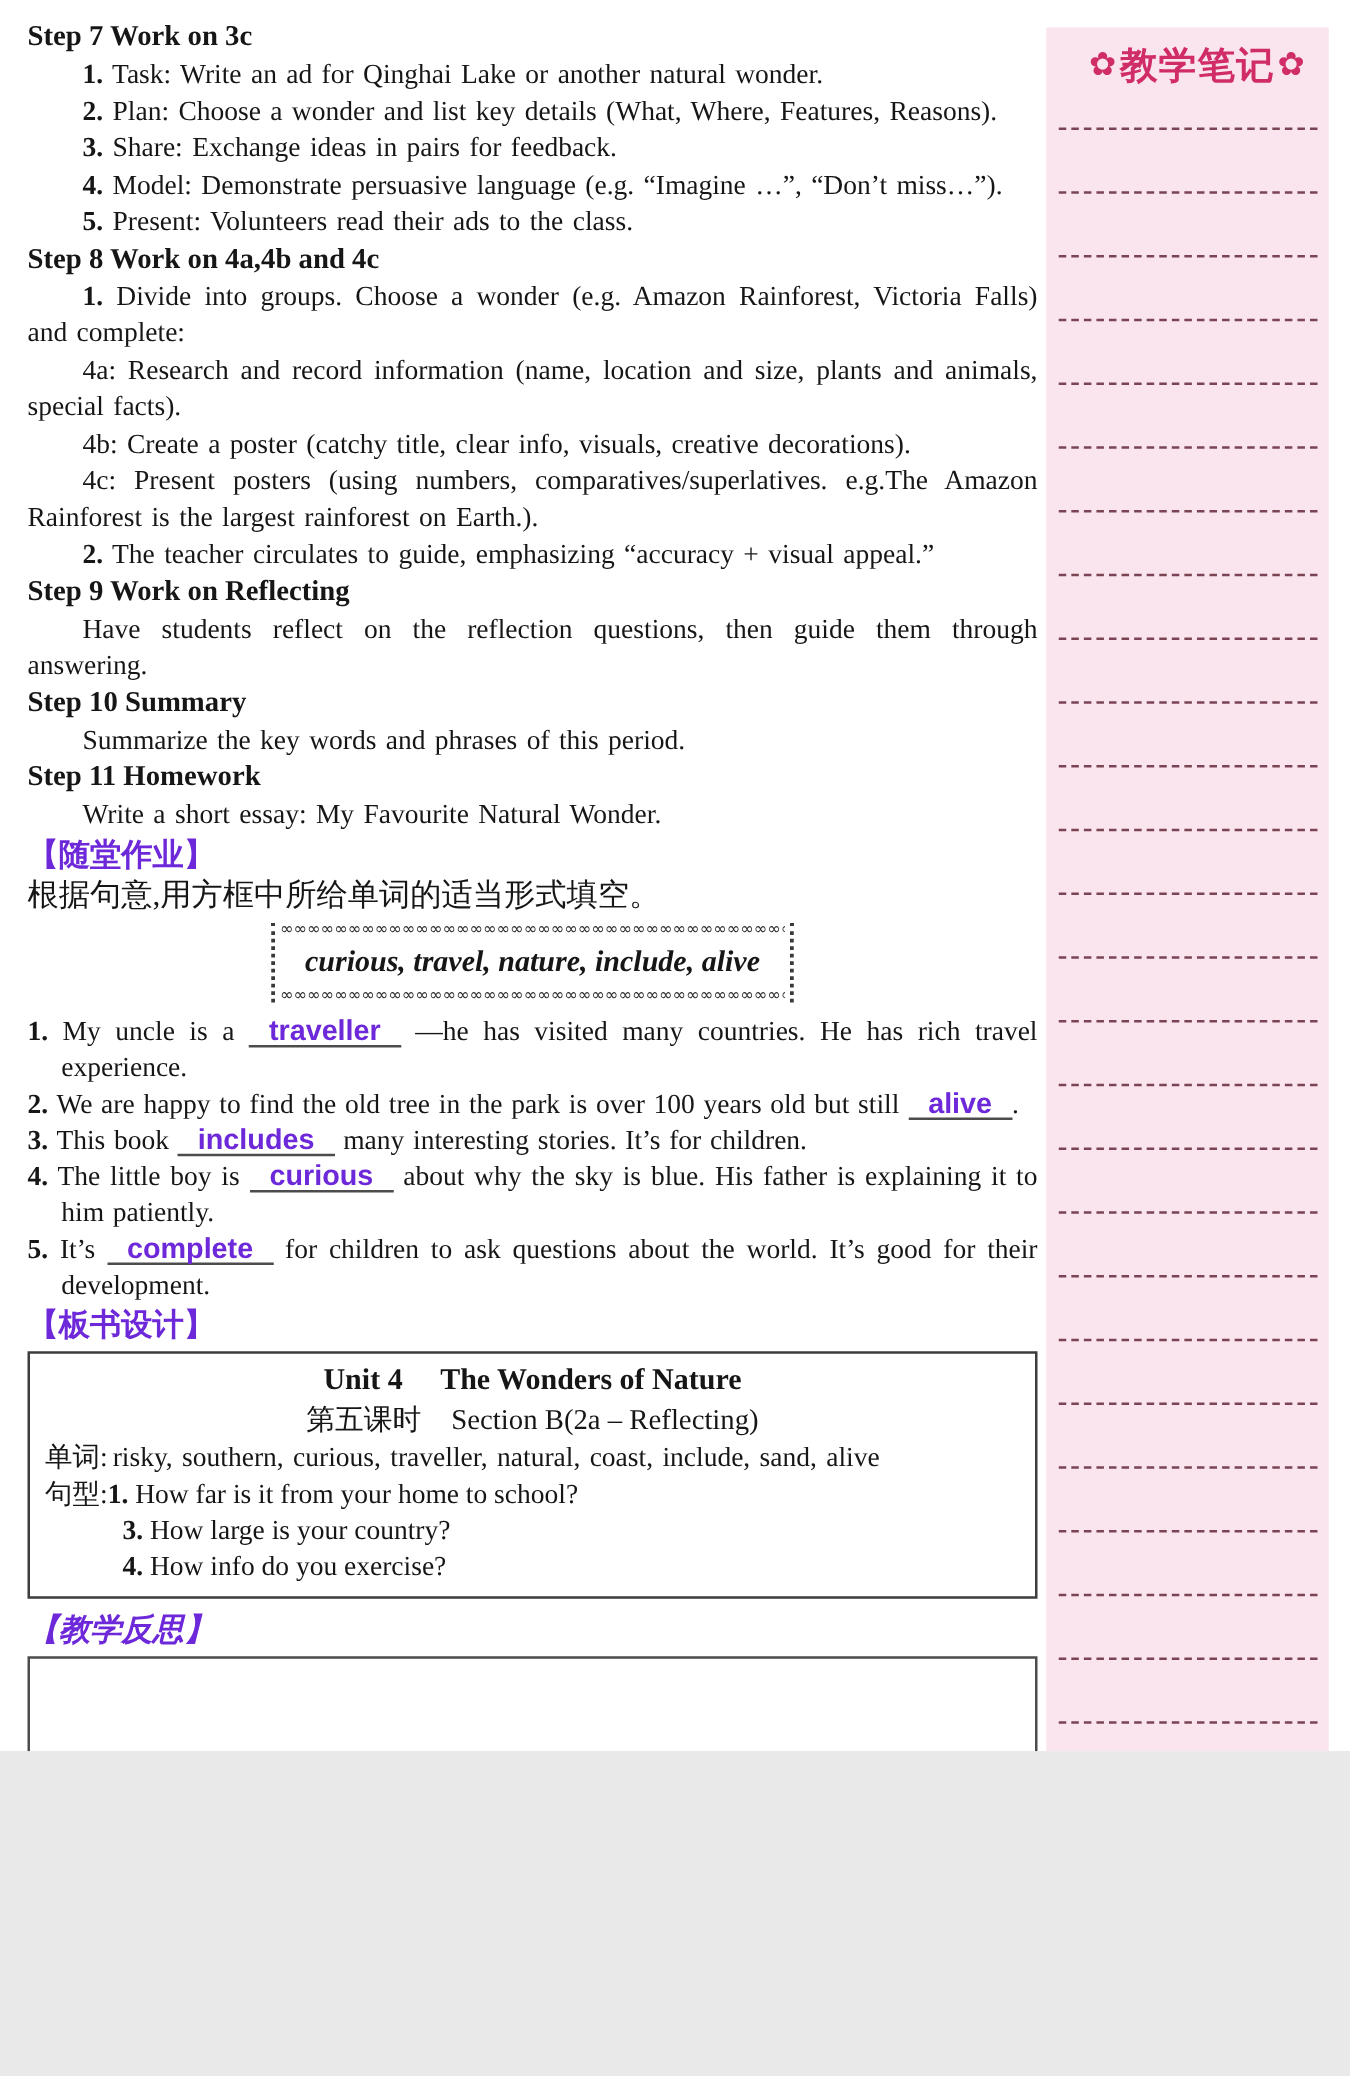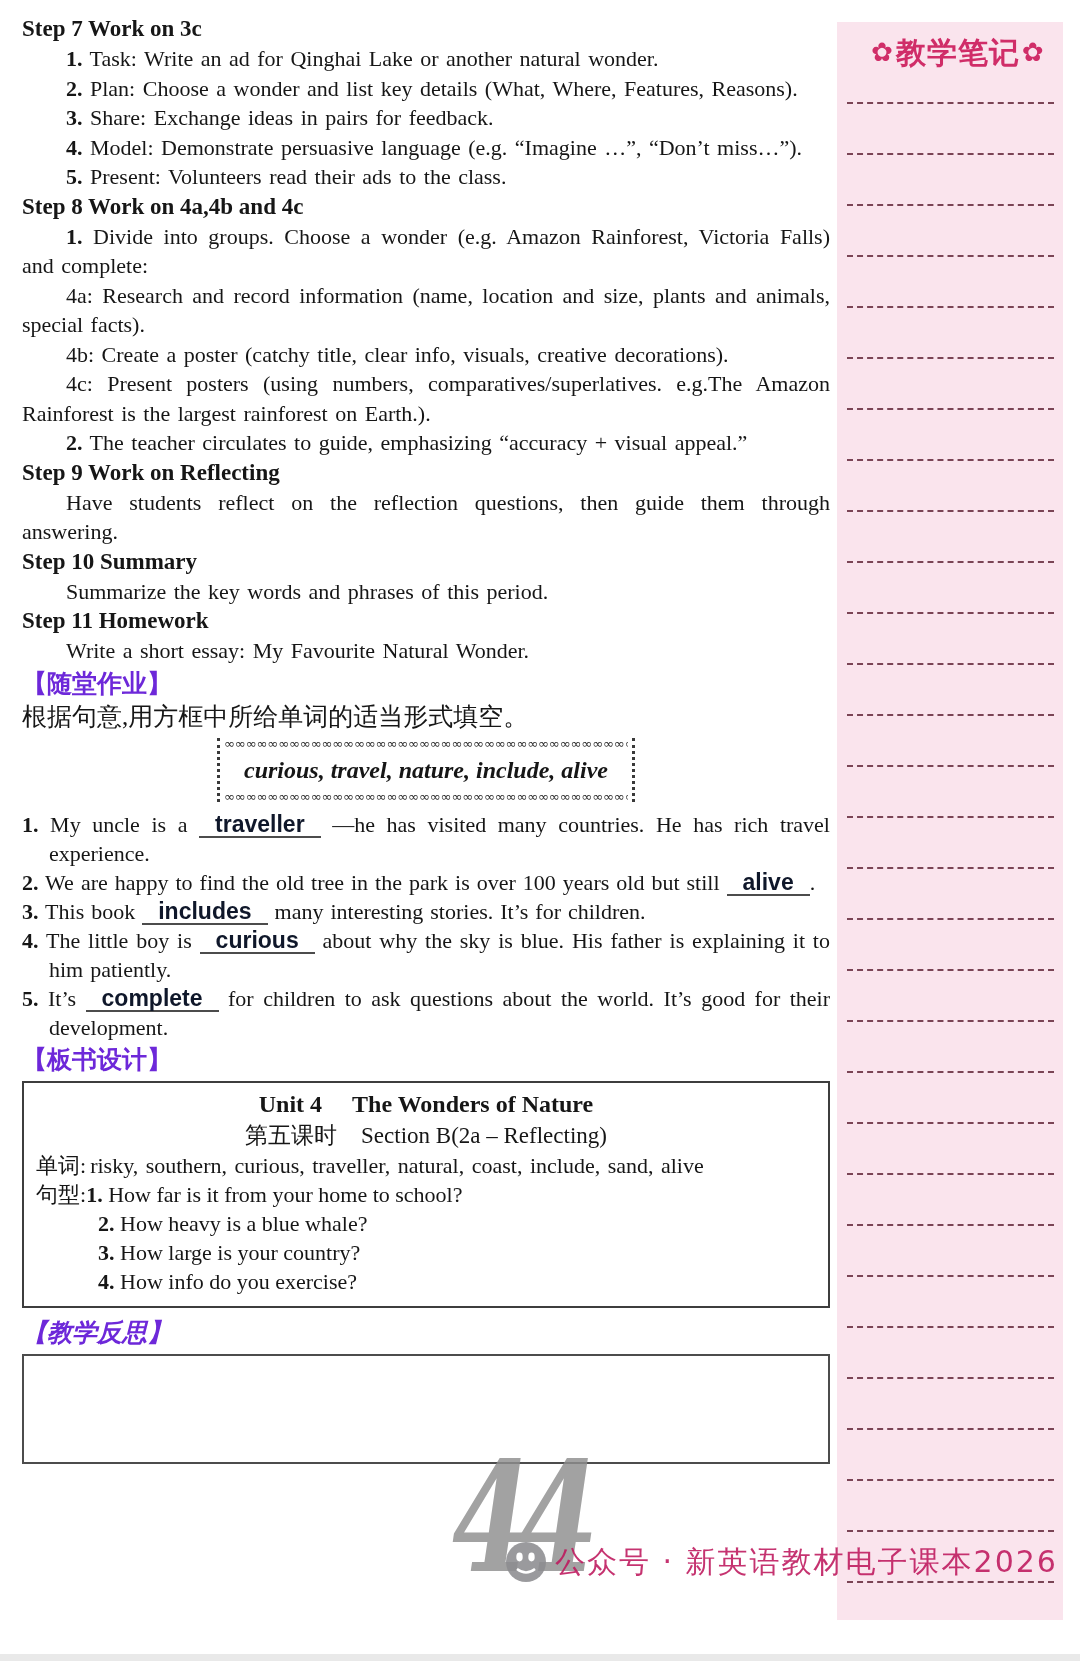--- a/index.html
+++ b/index.html
@@ -1,16 +1,16 @@
 <!DOCTYPE html>
 <html><head>
 <meta charset="utf-8">
 <style>
   html,body{margin:0;padding:0;background:#e9e9e9;}
-  .page{position:relative;width:1080px;height:1654px;background:#ffffff;margin:0 auto;
+  .page{position:relative;width:1080px;height:1401px;background:#ffffff;margin:0 auto;
         font-family:"Liberation Serif","DejaVu Serif",serif;color:#161616;overflow:hidden;}
 
   
   .main{position:absolute;left:22px;top:14px;width:808px;}
   .step-title{margin:0;font-size:23px;line-height:30px;font-weight:bold;}
   .para{margin:0;font-size:22px;line-height:29.5px;text-align:justify;text-indent:44px;word-spacing:2px;}
   .num{font-weight:bold;}
 
   .cw-label,.board-label,.reflect-label{margin:2px 0 0;font-family:"DejaVu Sans","Liberation Sans",sans-serif;
         font-weight:bold;font-size:25px;line-height:32px;color:#6d28d9;}
@@ -18,21 +18,21 @@
 
   
   .wordbox{width:404px;margin:5px auto 8px;text-align:center;border-left:3px dotted #3a3a3a;border-right:3px dotted #3a3a3a;padding:0 4px;}
   .wordbox::before,.wordbox::after{content:"∞∞∞∞∞∞∞∞∞∞∞∞∞∞∞∞∞∞∞∞∞∞∞∞∞∞∞∞∞∞∞∞∞∞∞∞∞∞∞∞";
         display:block;font-family:"DejaVu Sans",sans-serif;font-size:13px;line-height:11px;height:11px;
         overflow:hidden;white-space:nowrap;color:#2e2e2e;letter-spacing:0;}
   .wb-words{font-style:italic;font-size:24px;line-height:42px;white-space:nowrap;font-weight:bold;}
 
   .ex{margin:0;font-size:22px;line-height:29px;text-align:justify;padding-left:27px;text-indent:-27px;word-spacing:1.5px;}
   .blank{display:inline-block;text-indent:0;border-bottom:2px solid #4c4c4c;padding:0 16px;line-height:23px;}
-  .ans{font-family:"Liberation Sans","DejaVu Sans",sans-serif;font-weight:bold;font-size:23px;color:#0f172a;}
+  .ans{font-family:"Liberation Sans","DejaVu Sans",sans-serif;font-weight:bold;font-size:23px;color:#6d28d9;}
 
   
   .board-box{border:2px solid #3d3d3d;margin-top:5px;padding:6px 12px 10px 12px;}
   .board-title{text-align:center;font-weight:bold;font-size:24px;line-height:31px;}
   .board-title .sp2{margin-left:30px;}
   .board-sub{text-align:center;font-size:23px;line-height:31px;}
   .board-sub .sp2{margin-left:24px;}
   .board-words{font-size:22px;line-height:29px;text-align:justify;padding-left:74px;text-indent:-74px;word-spacing:2px;}
   .board-words .lbl{margin-right:4px;}
   .bp-first{font-size:22px;line-height:29px;padding-left:62px;text-indent:-62px;}
@@ -99,21 +99,20 @@
     <p class="ex"><span class="num">3.</span> <span>This book</span> <span class="blank"><span class="ans">includes</span></span> <span>many interesting stories. It’s for children.</span></p>
     <p class="ex"><span class="num">4.</span> <span>The little boy is</span> <span class="blank"><span class="ans">curious</span></span> <span>about why the sky is blue. His father is explaining it to him patiently.</span></p>
     <p class="ex"><span class="num">5.</span> <span>It’s</span> <span class="blank"><span class="ans">complete</span></span> <span>for children to ask questions about the world. It’s good for their development.</span></p>
 
     <h3 class="board-label">【板书设计】</h3>
     <div class="board-box">
       <div class="board-title"><span>Unit 4</span><span class="sp2">The Wonders of Nature</span></div>
       <div class="board-sub"><span>第五课时</span><span class="sp2">Section B(2a – Reflecting)</span></div>
       <div class="board-words"><span class="lbl">单词:</span><span>risky, southern, curious, traveller, natural, coast, include, sand, alive</span></div>
       <div class="bp-first"><span>句型:</span><span class="num">1.</span> <span>How far is it from your home to school?</span></div>
-      <div class="bp"><span class="num">2.</span> <span>How heavy is a blue whale?</span></div>
       <div class="bp"><span class="num">3.</span> <span>How large is your country?</span></div>
       <div class="bp"><span class="num">4.</span> <span>How info do you exercise?</span></div>
     </div>
 
     <h3 class="reflect-label">【教学反思】</h3>
     <div class="reflect-box"></div>
   </div>
 
   <aside class="sidebar">
     <div class="sidebar-title"><span class="flower">✿</span><span>教学笔记</span><span class="flower">✿</span></div>

